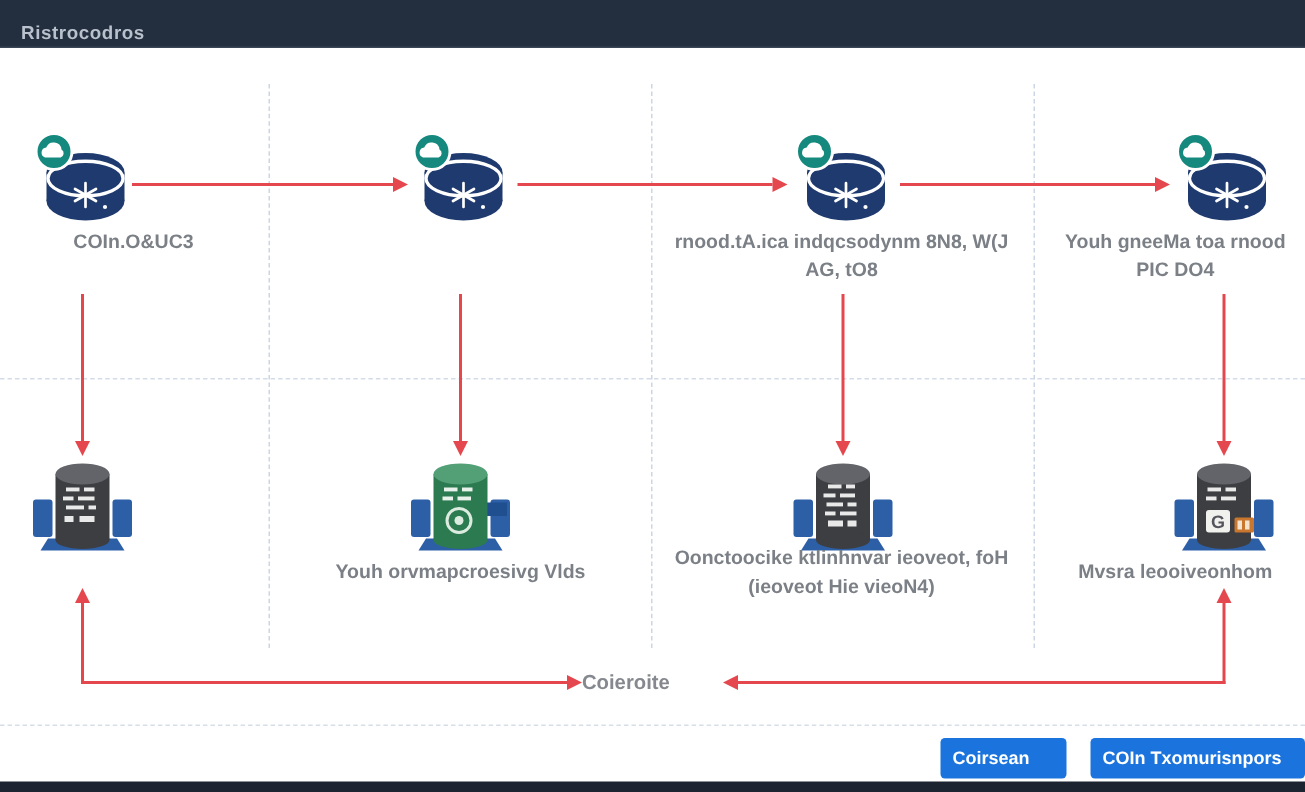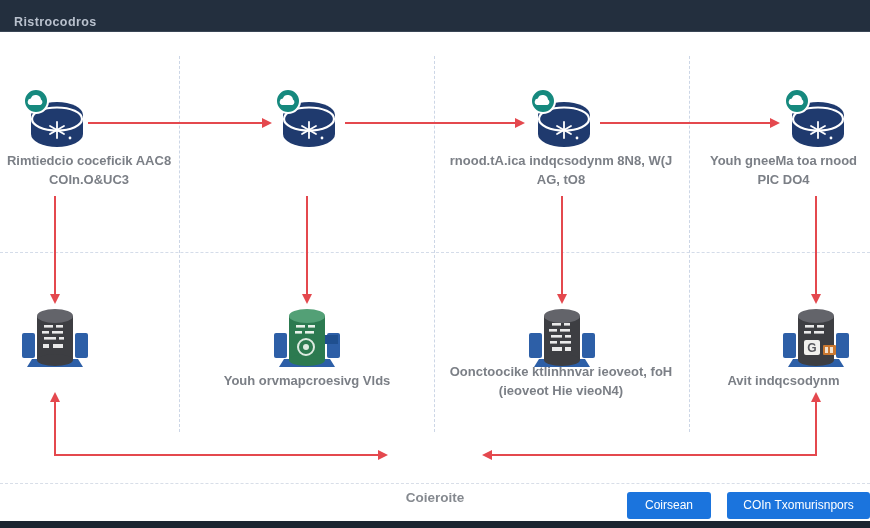--- a/index.html
+++ b/index.html
@@ -12,36 +12,36 @@
   .header{position:absolute;left:0;top:0;width:870px;height:32px;
     background:#232f3e;border-bottom:1px solid #3a4656;}
   .header-title{position:absolute;left:14px;top:0;line-height:44px;
     font-size:12.5px;font-weight:bold;color:#b9c1cd;letter-spacing:.4px;}
   
   .vline{position:absolute;top:56px;height:376px;width:0;border-left:1px dashed #ccd6e6;}
   .hline{position:absolute;left:0;width:870px;height:0;border-top:1px dashed #d4dce9;}
   
   .lbl{position:absolute;text-align:center;font-size:13px;font-weight:600;
     color:#7b7f86;line-height:19px;}
-  .center-lbl{position:absolute;left:388px;top:447px;width:94px;text-align:center;
-    font-size:13.5px;font-weight:600;color:#85898f;margin-top:43px;}
+  .center-lbl{position:absolute;left:388px;top:447px;width:94px;text-align:left;
+    font-size:13.5px;font-weight:600;color:#85898f;}
   
   .arrow-line{position:absolute;background:#e4484e;}
   .ah{position:absolute;width:0;height:0;}
   .ah.right{border-top:5px solid transparent;border-bottom:5px solid transparent;border-left:10px solid #e4484e;}
   .ah.left {border-top:5px solid transparent;border-bottom:5px solid transparent;border-right:10px solid #e4484e;}
   .ah.down {border-left:5px solid transparent;border-right:5px solid transparent;border-top:10px solid #e4484e;}
   .ah.up   {border-left:5px solid transparent;border-right:5px solid transparent;border-bottom:10px solid #e4484e;}
   .icon-wrap{position:absolute;}
   
   .footer-sep{position:absolute;left:0;top:483px;width:870px;border-top:1px dashed #d8dee8;}
   .btn{position:absolute;top:492px;height:27px;background:#1b74dd;color:#ffffff;
     border:none;border-radius:3px;font-family:"Liberation Sans",sans-serif;
-    font-size:12px;font-weight:normal;white-space:nowrap;overflow:hidden;
-    text-align:center;line-height:27px;padding:0 8px;cursor:pointer;}
+    font-size:12px;font-weight:bold;white-space:nowrap;overflow:hidden;
+    text-align:left;line-height:27px;padding:0 8px;cursor:pointer;}
   .btn.secondary{left:627px;width:84px;}
   .btn.primary{left:727px;width:143px;}
   .bottom-strip{position:absolute;left:0;top:521px;width:870px;height:7px;background:#1b2430;}
 </style>
 </head>
 <body>
 
 <div class="stage">
 
   <div class="header">
@@ -120,21 +120,20 @@
       </g>
       <circle cx="48" cy="50" r="1.4" fill="#ffffff"></circle>
       <g>
         <circle cx="14" cy="13" r="12" fill="#16897e" stroke="#ffffff" stroke-width="2"></circle>
         <path d="M8 17 a3.4 3.4 0 0 1 .8-6.6 a5.3 5.3 0 0 1 10.2 1.2 a3 3 0 0 1 -.6 5.4 z" fill="#ffffff"></path>
       </g>
     </svg>
   </div>
 
   <div class="lbl" style="left:0;width:178px;top:151px">
-    <div>Rimtiedcio coceficik AAC8</div>
     <div>COIn.O&amp;UC3</div>
   </div>
   <div class="lbl" style="left:441px;width:240px;top:151px">
     <div>rnood.tA.ica indqcsodynm 8N8, W(J</div>
     <div>AG, tO8</div>
   </div>
   <div class="lbl" style="left:697px;width:173px;top:151px">
     <div>Youh gneeMa toa rnood</div>
     <div>PIC DO4</div>
   </div>
@@ -239,21 +238,21 @@
   </div>
 
   <div class="lbl" style="left:187px;width:240px;top:371px">
     <div>Youh orvmapcroesivg Vlds</div>
   </div>
   <div class="lbl" style="left:441px;width:240px;top:362px">
     <div>Oonctoocike ktlinhnvar ieoveot, foH</div>
     <div>(ieoveot Hie vieoN4)</div>
   </div>
   <div class="lbl" style="left:697px;width:173px;top:371px">
-    <div>Avit indqcsodynm</div>
+    <div>Mvsra leooiveonhom</div>
   </div>
 
   <div class="ah up" style="left:50px;top:392px"></div>
   <div class="arrow-line" style="left:54px;top:400px;width:2px;height:56px"></div>
   <div class="arrow-line" style="left:54px;top:454px;width:328px;height:2px"></div>
   <div class="ah right" style="left:378px;top:450px"></div>
 
   <div class="ah up" style="left:811px;top:392px"></div>
   <div class="arrow-line" style="left:815px;top:400px;width:2px;height:56px"></div>
   <div class="arrow-line" style="left:489px;top:454px;width:328px;height:2px"></div>

